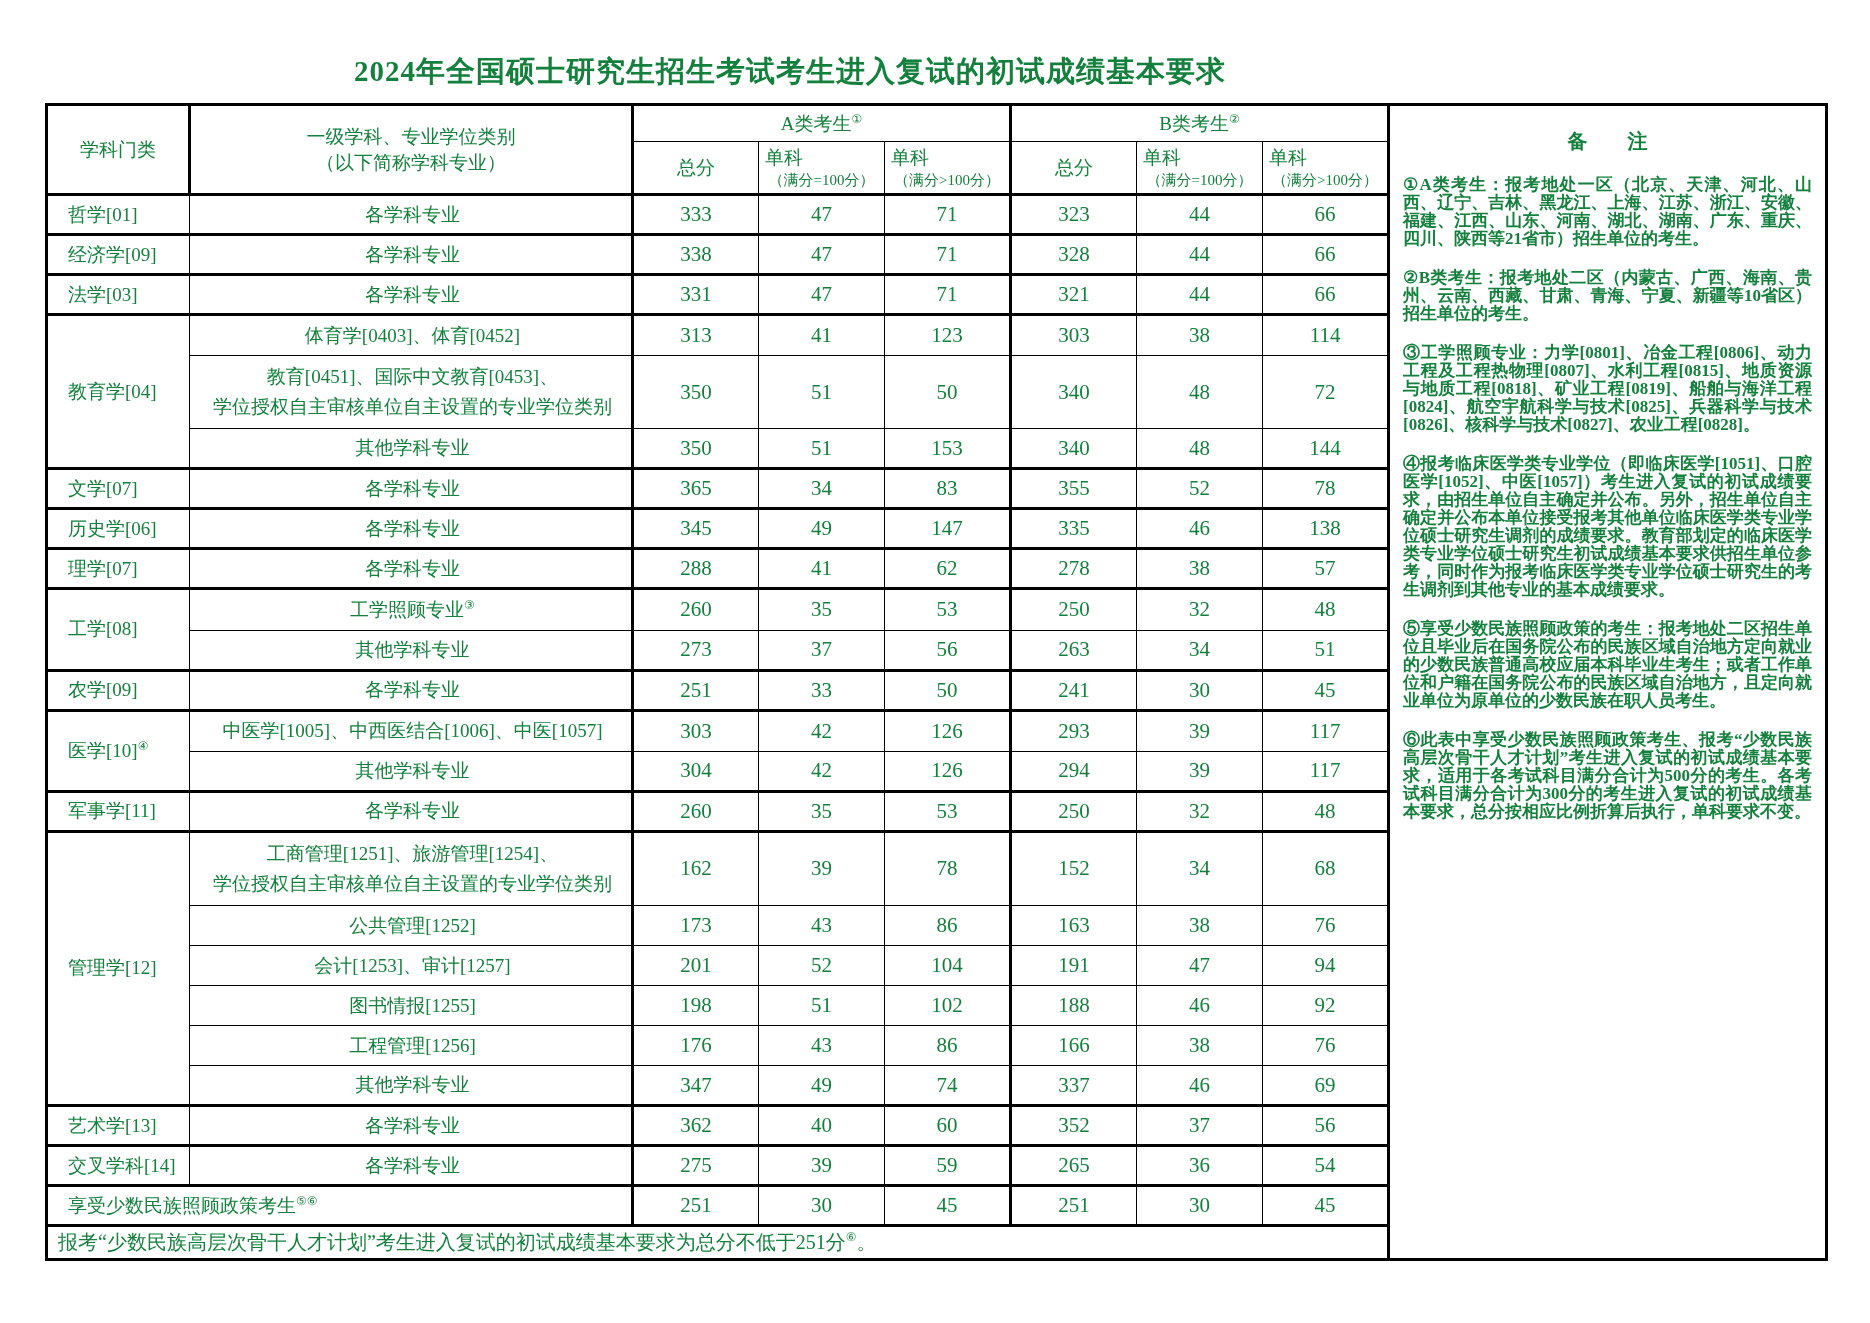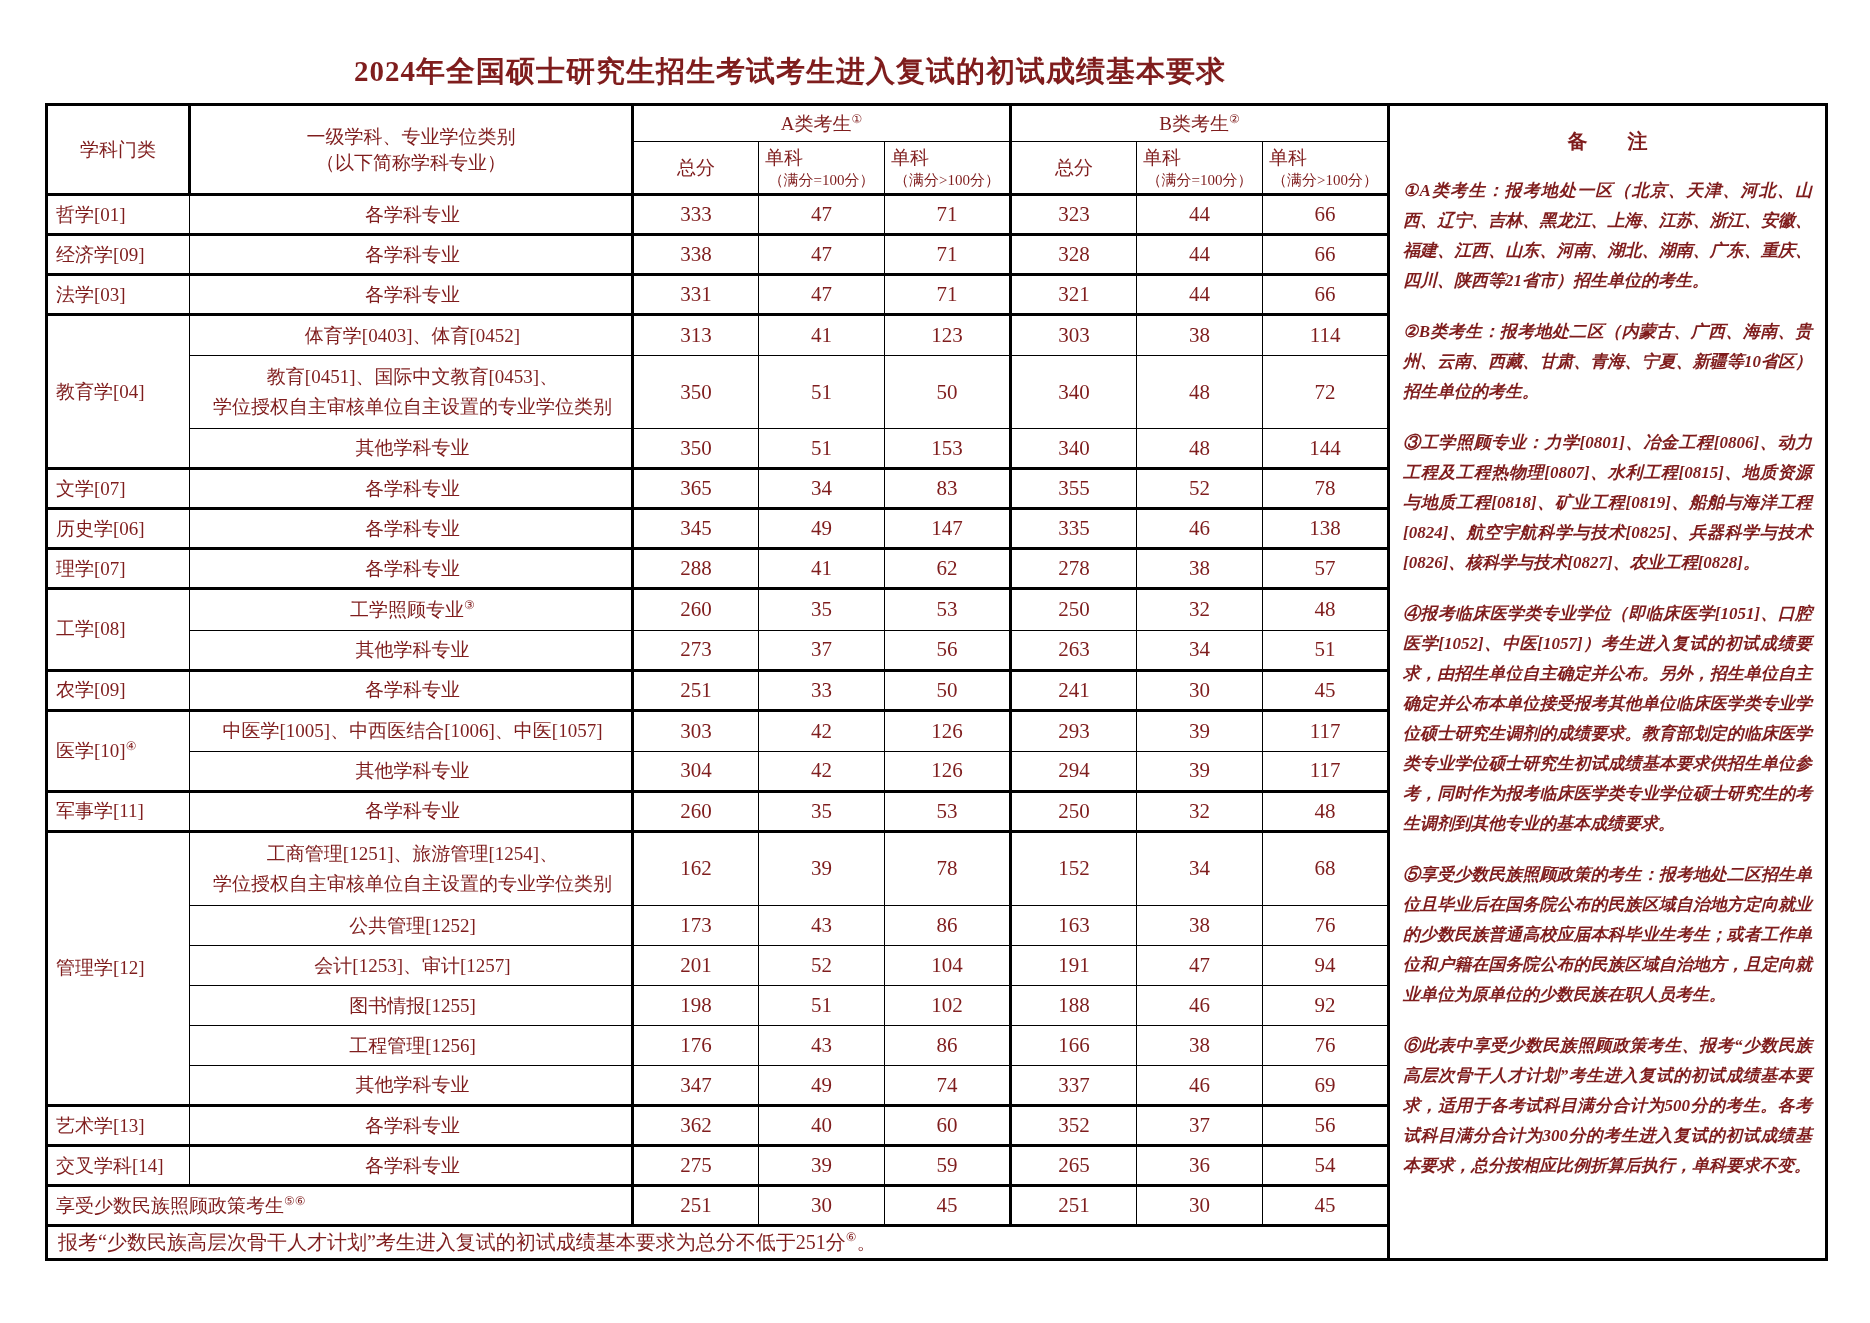--- a/index.html
+++ b/index.html
@@ -1,44 +1,44 @@
 <!DOCTYPE html>
 <html><head>
 <meta charset="utf-8">
 <style>
   html,body{margin:0;padding:0;background:#fff;}
   .page{position:relative;width:1870px;height:1323px;background:#fff;overflow:hidden;
-        font-family:"Liberation Serif","DejaVu Serif",serif;color:#7f1d1d;}
+        font-family:"Liberation Serif","DejaVu Serif",serif;color:#15803d;}
   .title{position:absolute;top:52px;left:0;width:1580px;margin:0;text-align:center;
          font-size:29px;font-weight:bold;letter-spacing:1px;}
   table.score-table{position:absolute;left:45px;top:103px;width:1780px;
          border-collapse:collapse;table-layout:fixed;border:3px solid #000;}
   .score-table td{border:1px solid #000;vertical-align:middle;font-size:19px;
          padding:2px 6px;overflow:hidden;}
   .score-table tr{height:40px;}
   tr.h1row{height:37px;}
   tr.h2row{height:53px;}
   tr.tall{height:73px;}
   tr.frow{height:32px;}
   tr.gtop > td{border-top:3px solid #000;}
   td.maj{border-left:3px solid #000;}
   td.center{text-align:center;}
-  td.cat{text-align:left;padding-left:8px;}
+  td.cat{text-align:left;padding-left:20px;}
   td.disc{text-align:center;padding-left:10px;white-space:pre-line;line-height:30px;}
   td.score{text-align:center;font-size:21px;}
   td.hcell{text-align:center;white-space:pre-line;line-height:26px;}
   .sh-top{text-align:left;font-size:19px;line-height:24px;}
   .sh-sub{text-align:center;font-size:15px;line-height:20px;}
   td.footer-cell{text-align:left;padding-left:10px;font-size:20px;}
   sup{font-size:12px;line-height:0;}
   td.notes-cell{vertical-align:top;padding:0;}
   .notes-wrap{height:1152px;overflow:hidden;padding:0 13px;}
   .notes-title{margin:22px 0 0;text-align:center;font-weight:bold;font-size:20px;}
-  .note-p{margin:21px 0 0;font-weight:bold;font-size:17px;line-height:30px;
-          text-align:justify;font-style:italic;}
+  .note-p{margin:21px 0 0;font-weight:bold;font-size:17px;line-height:18px;
+          text-align:justify;}
 </style>
 </head>
 <body>
 
 <div class="page">
   <h1 class="title">2024年全国硕士研究生招生考试考生进入复试的初试成绩基本要求</h1>
 
   <table class="score-table">
     <colgroup>
       <col style="width:143px">

